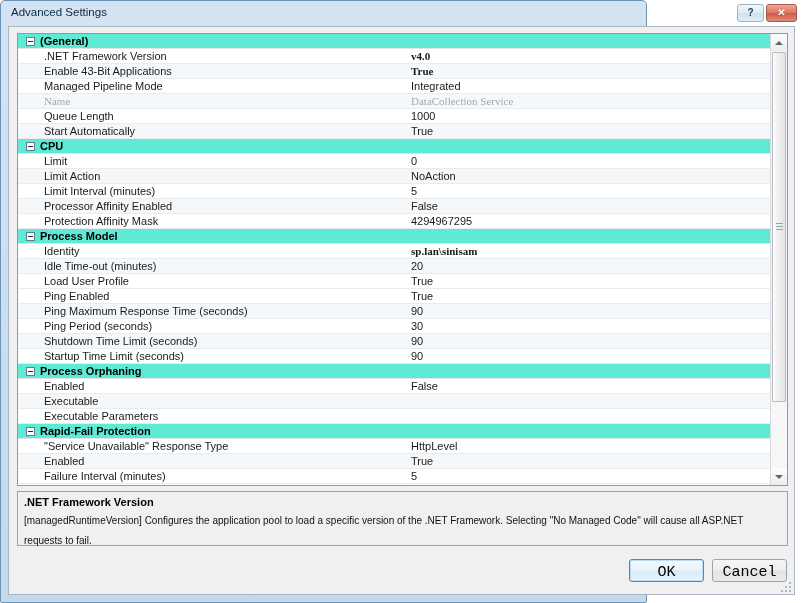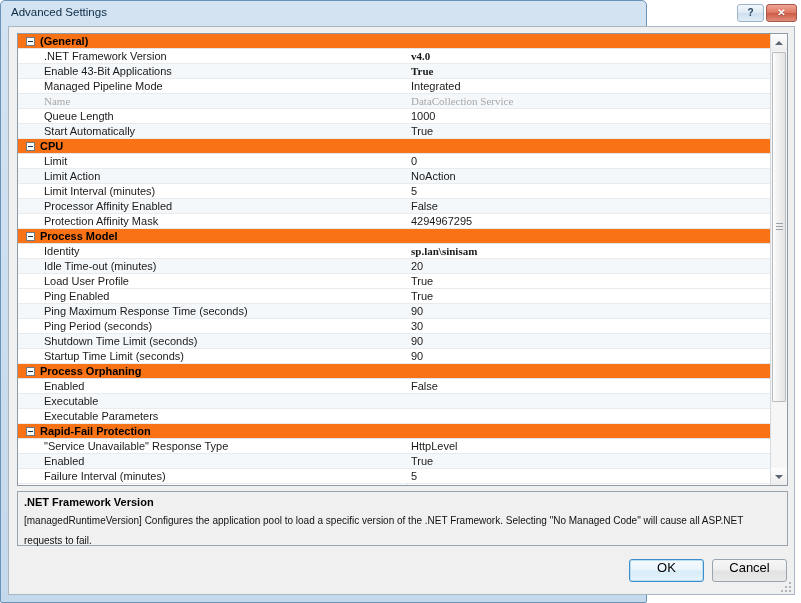--- a/index.html
+++ b/index.html
@@ -107,21 +107,21 @@
     position: relative;
     height: 15px;
     line-height: 15px;
     box-sizing: border-box;
     border-bottom: 1px solid #e8ecef;
     white-space: nowrap;
   }
   .row.alt { background: #f5f8fb; }
   .row.plain { background: #ffffff; }
   .row.category {
-    background: #f97316;
+    background: #5eead4;
     font-weight: bold;
     border-bottom: 1px solid #e0e5ea;
   }
   .cat-box {
     position: absolute;
     left: 8px;
     top: 3px;
     width: 9px;
     height: 9px;
     box-sizing: border-box;
@@ -256,28 +256,28 @@
     bottom: 10px;
     width: 787px;
     height: 25px;
   }
   .dlg-btn {
     position: absolute;
     top: 0;
     width: 75px;
     height: 23px;
     box-sizing: border-box;
-    font-family: Liberation Sans, sans-serif;
-    font-size: 13px;
+    font-family: Liberation Mono, monospace;
+    font-size: 15px;
     color: #000000;
     background: linear-gradient(to bottom, #f6f6f6 0%, #eeeeee 48%, #e2e2e2 52%, #eaeaea 100%);
     border: 1px solid #9aa4ae;
     border-radius: 3px;
     display: flex;
-    align-items: flex-start;
+    align-items: flex-end;
     justify-content: center;
   }
   .dlg-btn.default {
     border: 1px solid #3c8fcc;
     box-shadow: 0 0 0 1px #bcdcf0 inset;
     background: linear-gradient(to bottom, #f4fafe 0%, #e9f4fc 48%, #d8ecf8 52%, #e6f3fb 100%);
   }
   #ok-button { right: 92px; }
   #cancel-button { right: 9px; }
 

